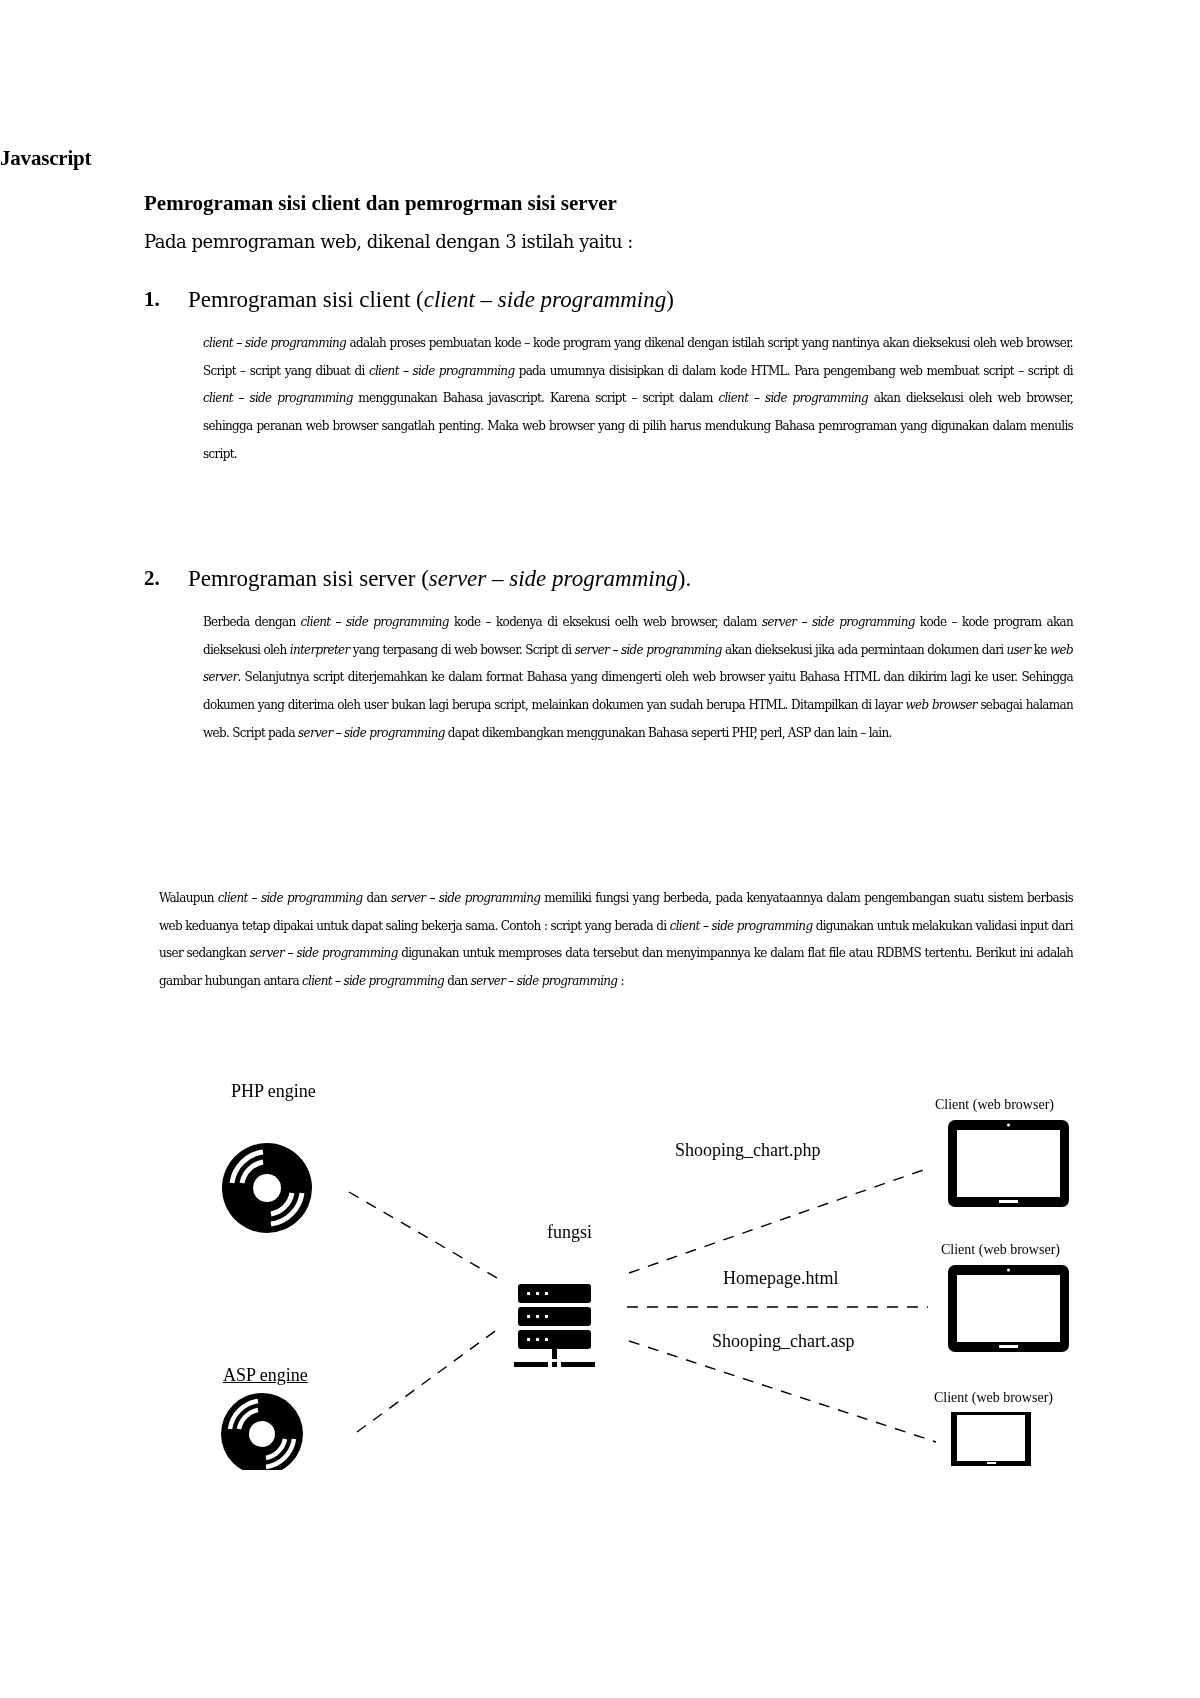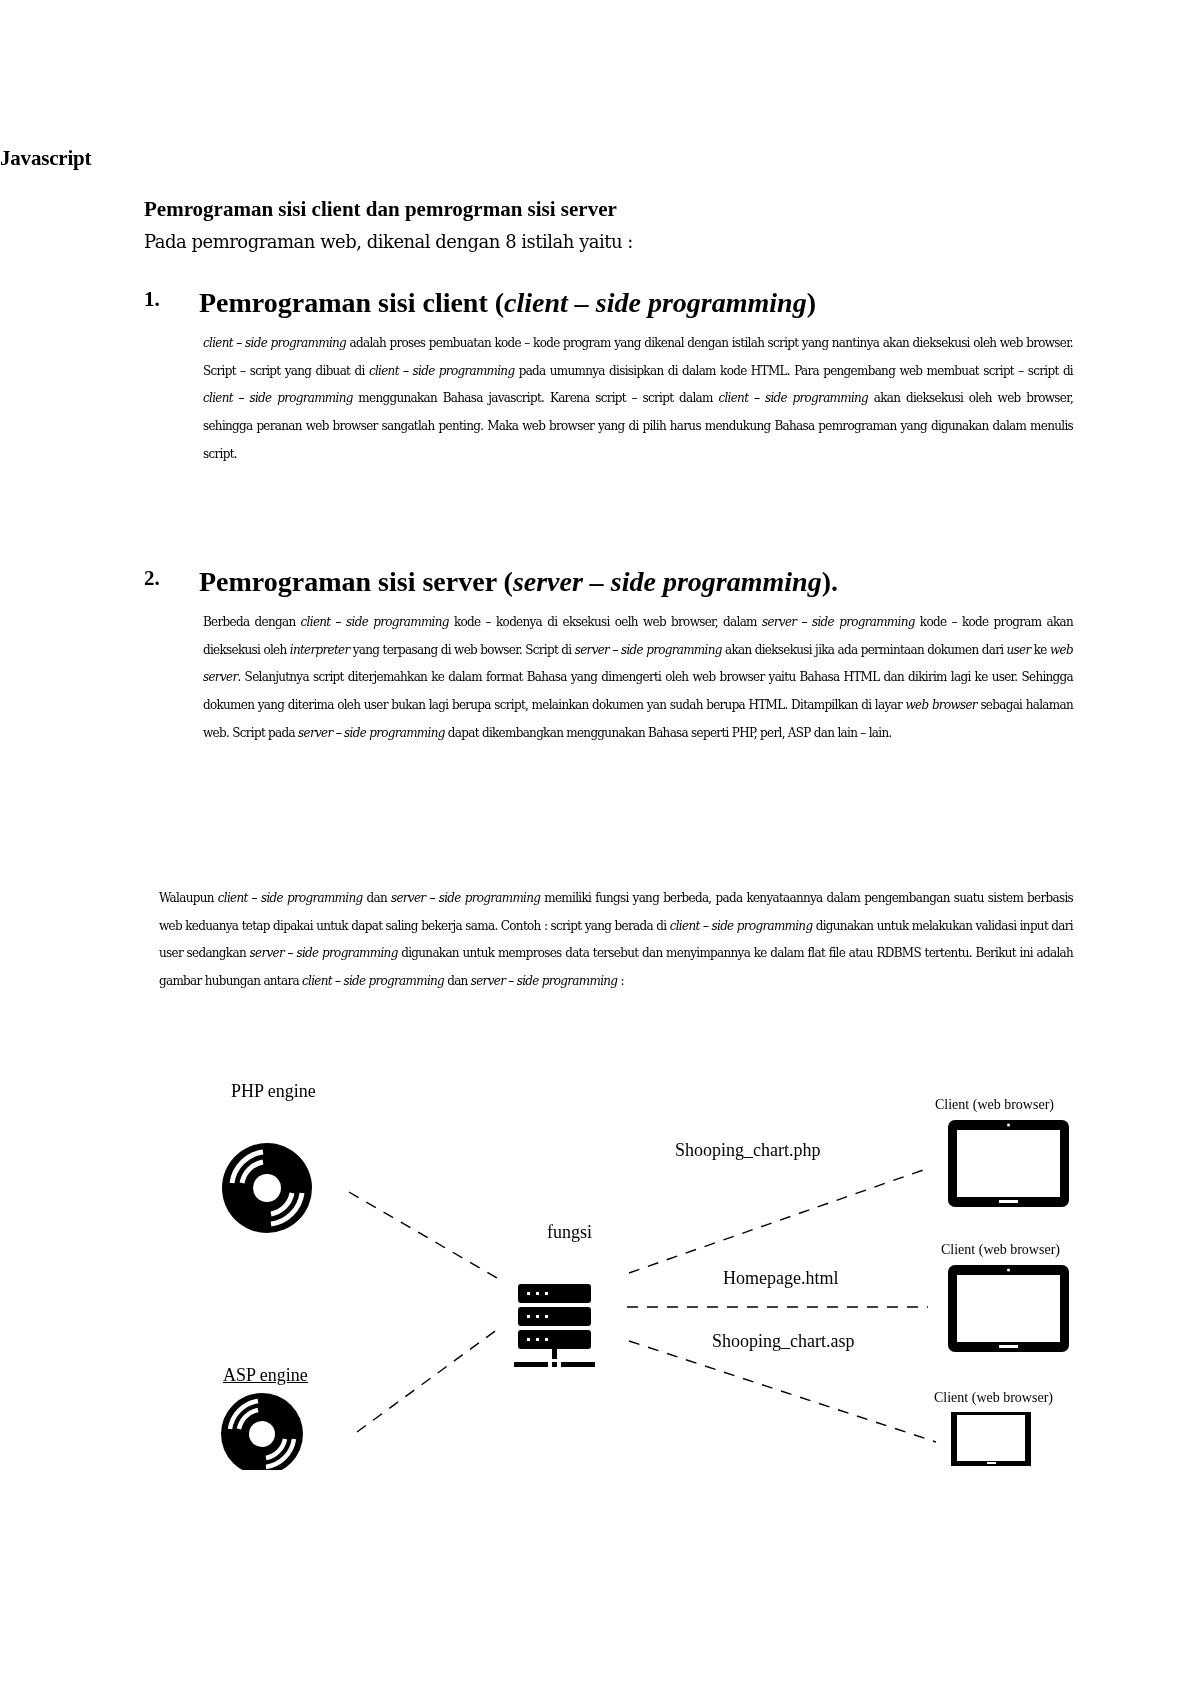--- a/index.html
+++ b/index.html
@@ -1,44 +1,44 @@
 <!DOCTYPE html>
 <html><head>
 <meta charset="utf-8">
 <style>
   html, body { margin: 0; padding: 0; background: #ffffff; }
   body { width: 1200px; height: 1698px; position: relative; overflow: hidden;
          font-family: "DejaVu Serif", "Liberation Serif", serif; color: #000; }
   .page { position: absolute; left: 0; top: 0; width: 1200px; height: 1698px; }
   .title { position: absolute; top: 146px; left: 0; width: 1200px; text-align: left;
            font-family: "Liberation Serif", serif; font-weight: bold; font-size: 21px; letter-spacing: -0.2px; }
-  .heading { position: absolute; left: 144px; top: 197px; font-family: "Liberation Serif", serif;
+  .heading { position: absolute; left: 144px; top: 191px; font-family: "Liberation Serif", serif;
              font-weight: bold; font-size: 21px; }
   .intro { position: absolute; left: 144px; top: 231px; font-size: 18px; letter-spacing: -0.5px; }
   .body-text { font-family: "DejaVu Serif", serif; font-size: 12px; line-height: 27.7px;
                letter-spacing: -0.7px; text-align: justify; text-align-last: left; margin: 15px; }
   .list { position: absolute; left: 144px; width: 914px; }
   .list-num { position: absolute; left: 0; font-family: "Liberation Serif", serif; font-weight: bold; font-size: 21px; }
-  .list-title { position: absolute; left: 44px; font-family: "Liberation Serif", serif; font-weight: bold; font-size: 28px; white-space: nowrap; margin-left: 11px; }
+  .list-title { position: absolute; left: 44px; font-family: "Liberation Serif", serif; font-weight: normal; font-size: 23px; white-space: nowrap; }
   .list-body { position: absolute; left: 44px; width: 870px; }
   .para { position: absolute; left: 144px; top: 870px; width: 914px; }
   i { font-style: italic; }
   .diagram { position: absolute; left: 16px; top: 1060px; width: 1200px; height: 410px; margin-left: 48px; }
   .dlabel { position: absolute; font-family: "Liberation Serif", serif; white-space: nowrap; }
   .caption { position: absolute; top: 1487px; left: 0; width: 1200px; text-align: center;
              font-family: "DejaVu Serif", serif; font-size: 18px; letter-spacing: -0.9px; line-height: 28px; }
 </style>
 </head>
 <body>
 
 <div class="page">
 
   <div class="title">Javascript</div>
   <div class="heading">Pemrograman sisi client dan pemrogrman sisi server</div>
-  <div class="intro">Pada pemrograman web, dikenal dengan 8 istilah yaitu :</div>
+  <div class="intro">Pada pemrograman web, dikenal dengan 3 istilah yaitu :</div>
 
   <div class="list" style="top:287px;">
     <span class="list-num" style="top:0;">1.</span>
     <span class="list-title" style="top:0;"><span>Pemrograman sisi client (</span><i>client – side programming</i><span>)</span></span>
     <p class="list-body body-text" style="top:28px;"><i>client – side programming</i><span> adalah proses pembuatan kode – kode program yang dikenal dengan istilah script yang nantinya akan dieksekusi oleh web browser. Script – script yang dibuat di </span><i>client – side programming</i><span> pada umumnya disisipkan di dalam kode HTML. Para pengembang web membuat script – script di </span><i>client – side programming</i><span> menggunakan Bahasa javascript. Karena script – script dalam </span><i>client – side programming</i><span> akan dieksekusi oleh web browser, sehingga peranan web browser sangatlah penting. Maka web browser yang di pilih harus mendukung Bahasa pemrograman yang digunakan dalam menulis script.</span></p>
   </div>
 
   <div class="list" style="top:566px;">
     <span class="list-num" style="top:0;">2.</span>
     <span class="list-title" style="top:0;"><span>Pemrograman sisi server (</span><i>server – side programming</i><span>).</span></span>

